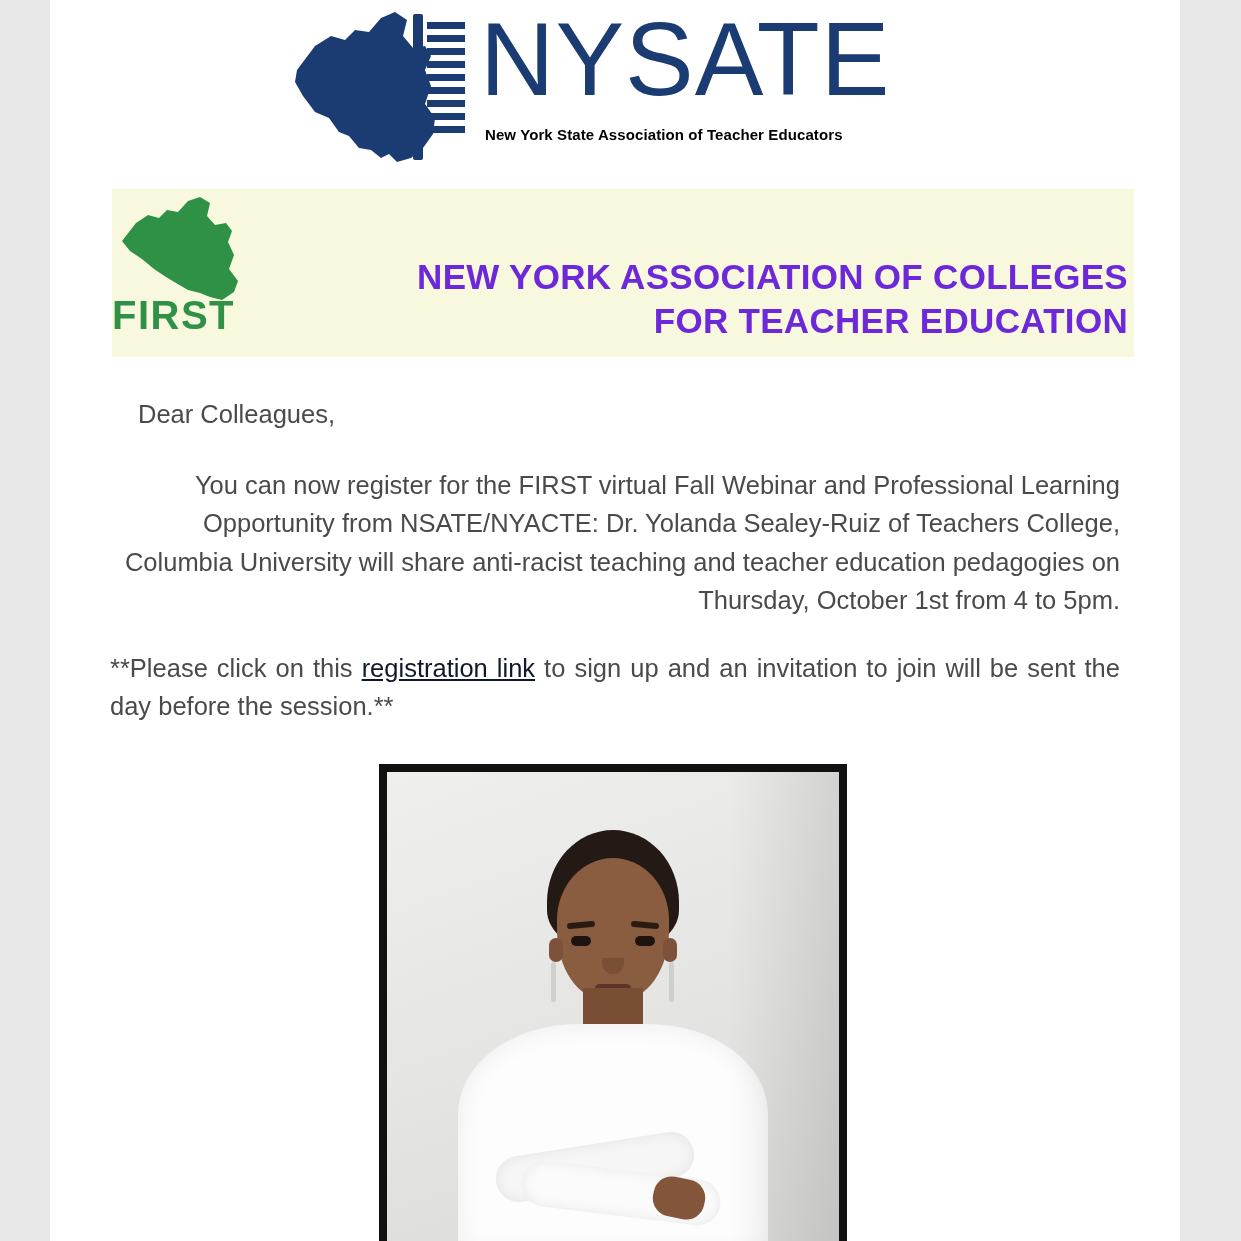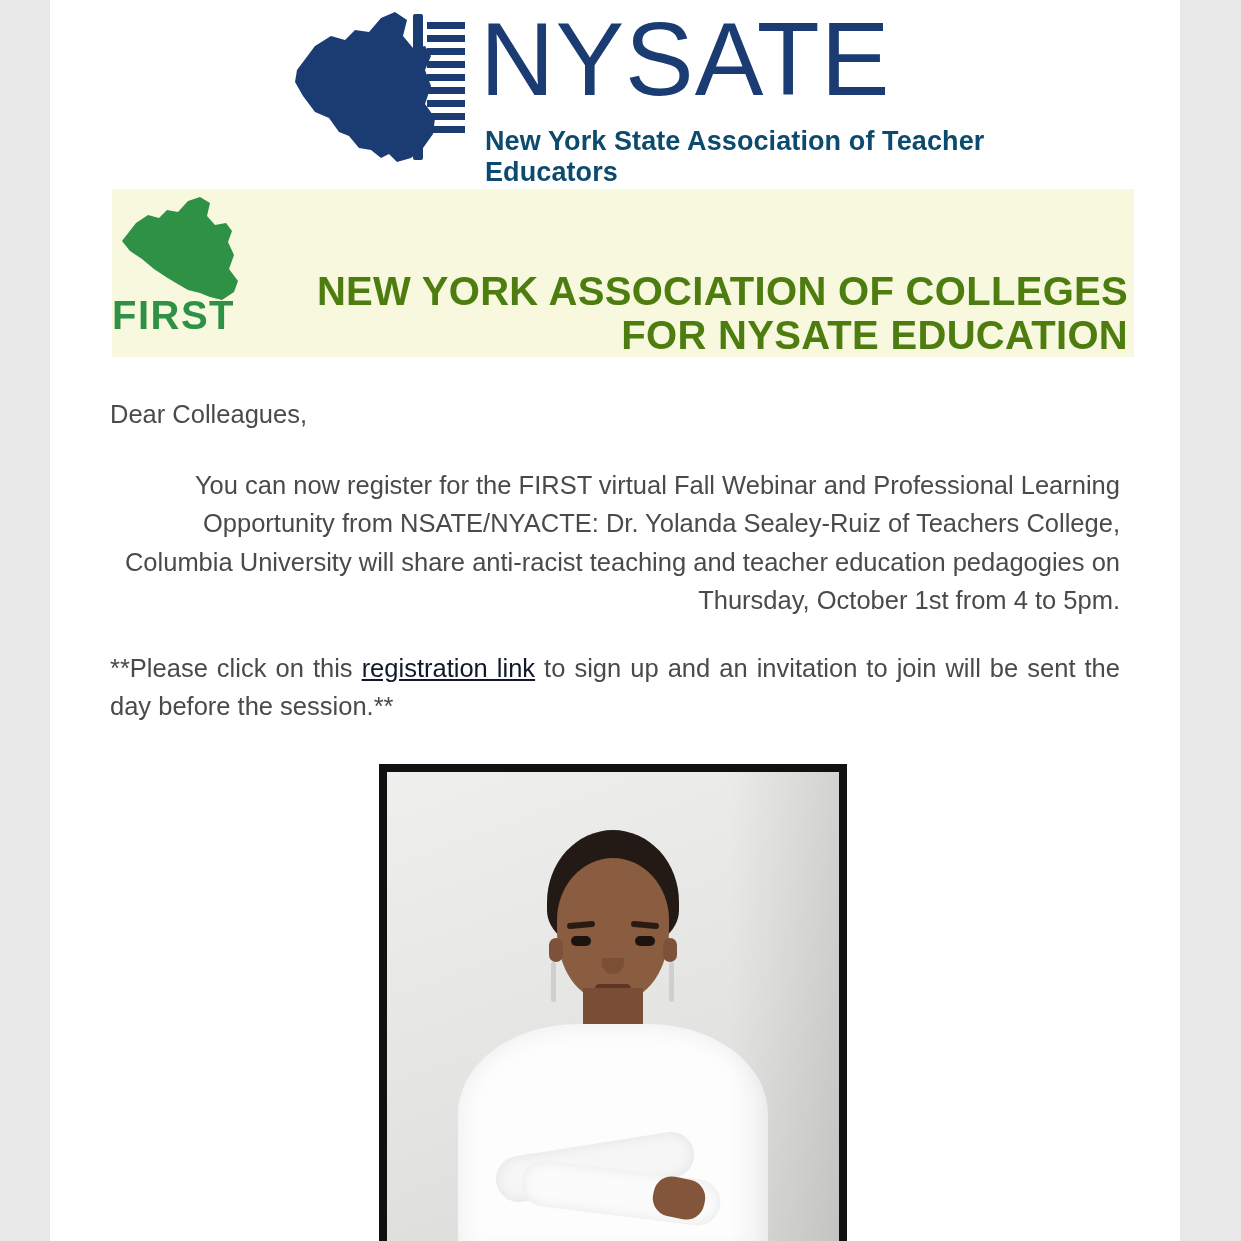--- a/index.html
+++ b/index.html
@@ -57,22 +57,22 @@
     line-height: 115px;
     letter-spacing: 1px;
     color: #1b3c72;
     font-family: "Liberation Sans", sans-serif;
     font-weight: 400;
   }
   .nysate-sub {
     position: absolute;
     left: 200px;
     top: 118px;
-    font-size: 27px;
-    color: #0c4a6e;
+    font-size: 15px;
+    color: #000000;
     font-family: "Liberation Sans", sans-serif;
     font-weight: 700;
     letter-spacing: 0.1px;
   }
 
   
   .nyacte-band {
     position: absolute;
     left: 62px;
     top: 189px;
@@ -93,26 +93,26 @@
     top: 104px;
     font-size: 40px;
     font-weight: 700;
     color: #2e9146;
     letter-spacing: 1.5px;
     font-family: "Liberation Sans", sans-serif;
   }
   .nyacte-title {
     position: absolute;
     right: 6px;
-    top: 80px;
+    top: 66px;
     text-align: right;
-    font-size: 40px;
+    font-size: 35px;
     line-height: 44px;
     font-weight: 700;
-    color: #4d7c0f;
+    color: #6d28d9;
     letter-spacing: 0.3px;
     font-family: "Liberation Sans", sans-serif;
   }
 
   
   .body-copy {
     position: absolute;
     left: 60px;
     top: 395px;
     width: 1010px;
@@ -124,20 +124,21 @@
   .para {
     margin: 0 0 29px 0;
     text-align: justify;
   }
   .para.first {
     text-align: right;
   }
   .para.salutation {
     margin-bottom: 32px;
     text-align: left;
+    margin-left: 28px;
   }
   .reg-link {
     color: #0f172a;
     text-decoration: underline;
   }
 
   
   .portrait-frame {
     position: absolute;
     left: 329px;
@@ -334,21 +335,21 @@
       </div>
     </div>
 
     <div class="nyacte-band">
       <svg class="nyacte-ny-shape" viewBox="0 0 140 105" aria-hidden="true">
         <path fill="#2e9146" d="M8 44 L22 26 L34 18 L45 21 L53 13 L64 15 L74 4 L86 0 L96 6 L93 19 L101 28 L112 26 L118 34 L114 45 L120 58 L115 72 L124 84 L120 95 L108 103 L96 100 L86 96 L74 93 L62 86 L52 80 L40 72 L28 62 L16 54 Z"></path>
       </svg>
       <div class="nyacte-word">FIRST</div>
       <div class="nyacte-title">
         <div>NEW YORK ASSOCIATION OF COLLEGES</div>
-        <div>FOR NYSATE EDUCATION</div>
+        <div>FOR TEACHER EDUCATION</div>
       </div>
     </div>
 
     <div class="body-copy">
       <p class="para salutation">Dear Colleagues,</p>
       <p class="para first">You can now register for the FIRST virtual Fall Webinar and Professional Learning Opportunity from NSATE/NYACTE: Dr. Yolanda Sealey-Ruiz of Teachers College, Columbia University will share anti-racist teaching and teacher education pedagogies on Thursday, October 1st from 4 to 5pm.</p>
       <p class="para"><span>**Please click on this </span><a class="reg-link" href="#">registration link</a><span> to sign up and an invitation to join will be sent the day before the session.**</span></p>
     </div>
 
     <div class="portrait-frame">

